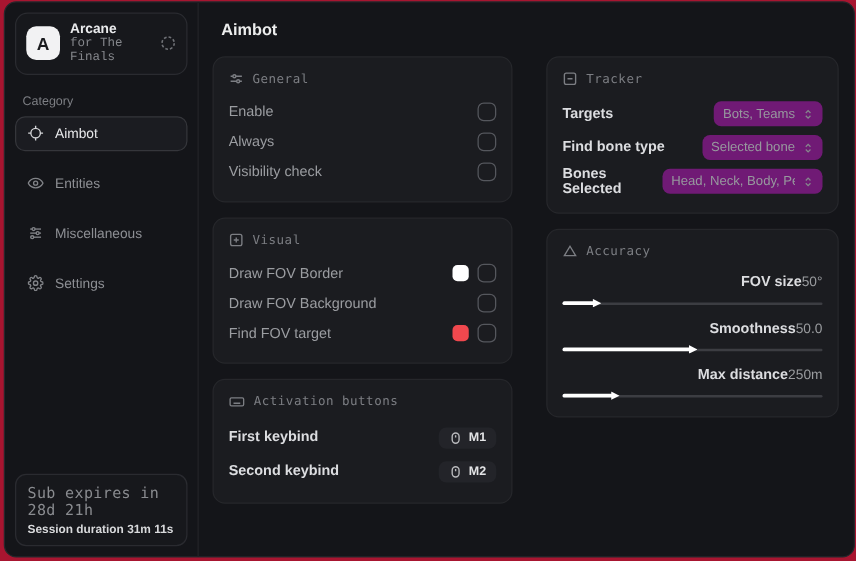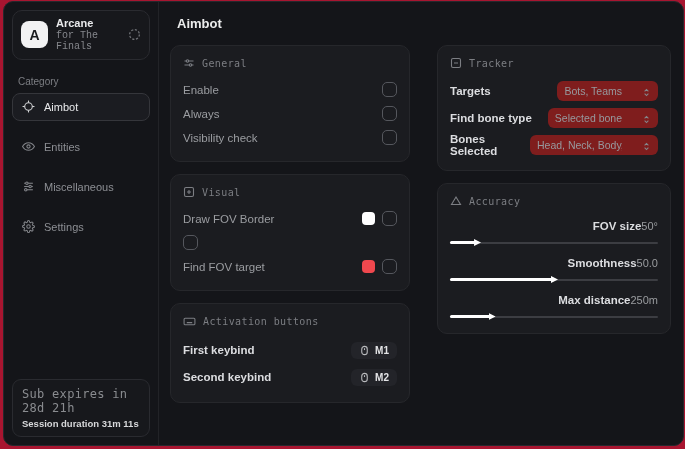--- a/index.html
+++ b/index.html
@@ -72,21 +72,21 @@
   }
   .swatch { width:13px; height:13px; border-radius:4px; cursor:pointer; }
 
   .keybadge {
     display:flex; align-items:center; gap:5px; background:#232429; border-radius:6px;
     padding:3px 8px; color:#e3e4e6; font-size:10px; font-weight:bold; cursor:pointer;
   }
   .keybadge .kicon { display:flex; color:#b9babd; }
 
   .select {
-    display:flex; align-items:flex-end; gap:20px; background:#7f1d1d; border-radius:6px;
+    display:flex; align-items:center; gap:6px; background:#701a75; border-radius:6px;
     padding:4px 7px; color:#97999e; font-size:10.5px; cursor:pointer; max-width:152px;
   }
   .select .sel-text { white-space:nowrap; overflow:hidden; }
   .select .updown { display:flex; color:#85878c; flex:none; }
 
   .acc-row { margin-bottom:6px; }
   .acc-top { display:flex; align-items:center; justify-content:flex-end; height:20px; }
   .acc-label { color:#dcdde0; font-size:11.5px; font-weight:bold; }
   .acc-value { color:#9a9c9f; font-size:11px; }
   .slider { --p:0; position:relative; height:9px; margin-top:2px; cursor:pointer; }
@@ -220,20 +220,21 @@
             <span class="card-title">Visual</span>
           </div>
           <div class="row">
             <span class="row-label">Draw FOV Border</span>
             <span class="row-right">
               <span class="swatch" style="background: rgb(255, 255, 255);"></span>
               <span class="checkbox"></span>
             </span>
           </div>
           <div class="row">
+            <span class="row-label">Draw FOV Background</span>
             <span class="row-right">
               <span class="checkbox"></span>
             </span>
           </div>
           <div class="row">
             <span class="row-label">Find FOV target</span>
             <span class="row-right">
               <span class="swatch" style="background: rgb(240, 72, 78);"></span>
               <span class="checkbox"></span>
             </span>

